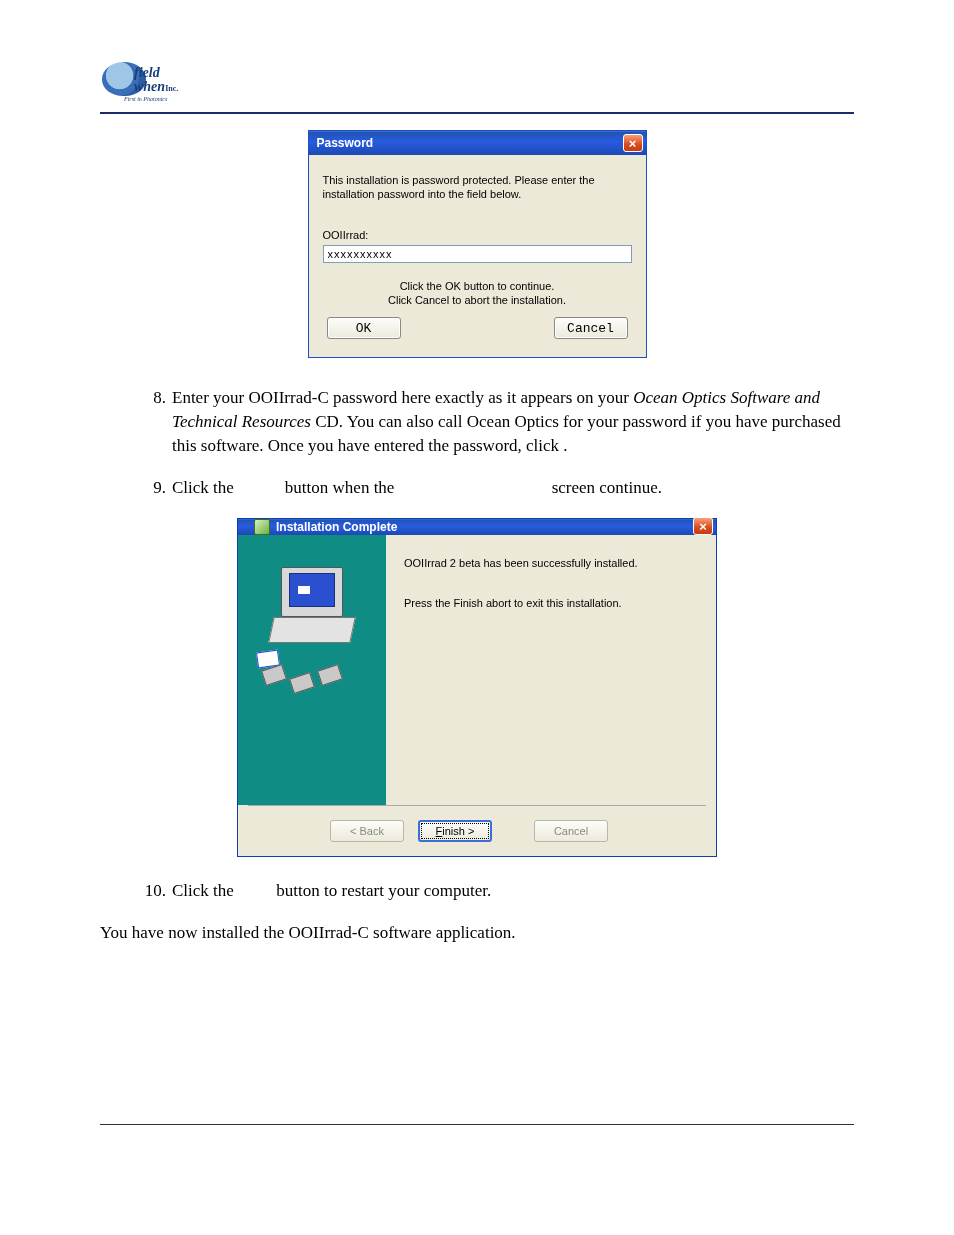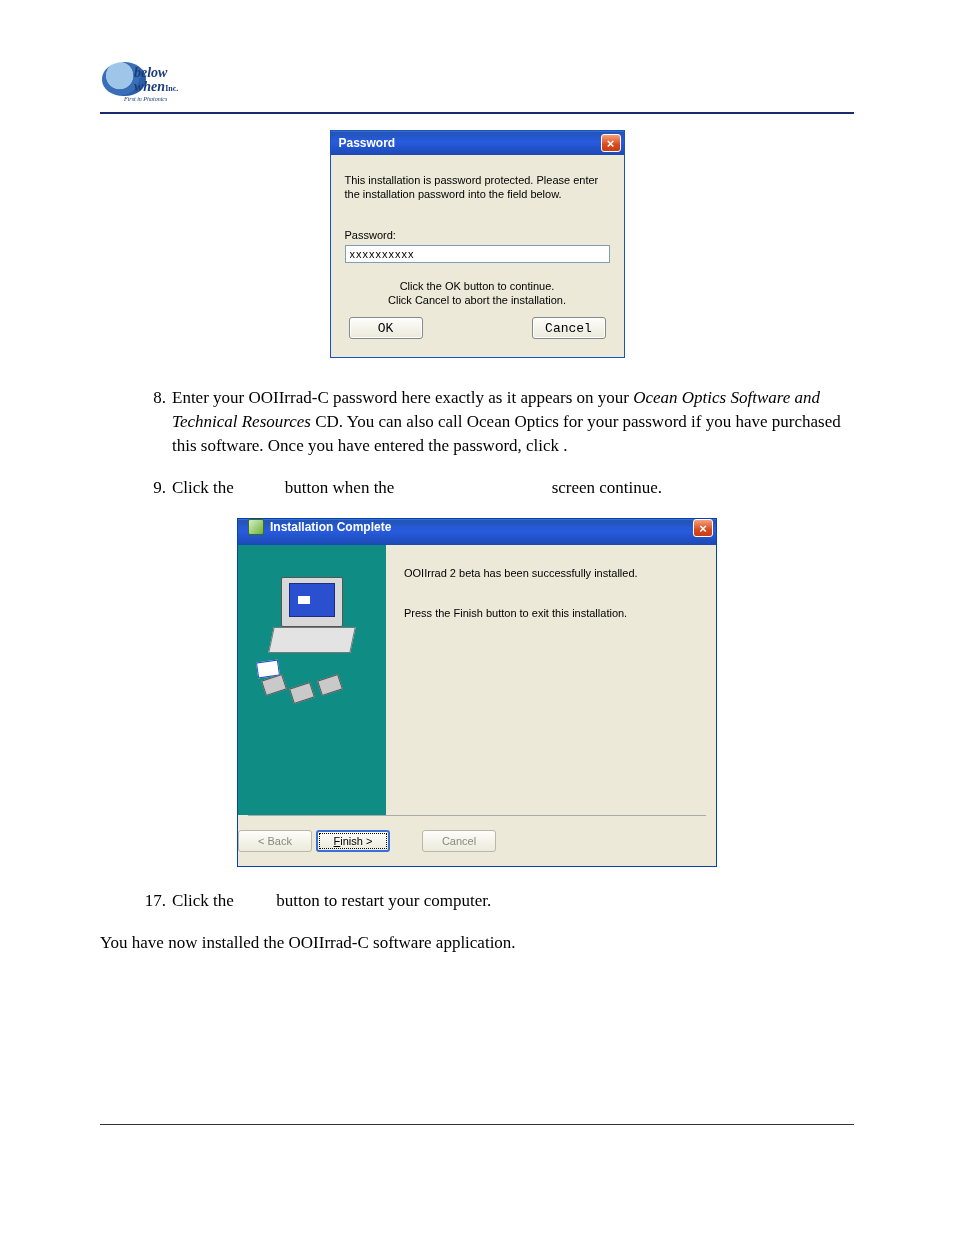--- a/index.html
+++ b/index.html
@@ -44,21 +44,21 @@
   }
   .logo-tag {
     position: absolute; left: 24px; top: 36px;
     font-size: 6px;
     font-style: italic;
     color: #1a3d7a;
   }
 
   
   .pwd-dlg {
-    width: 295px;
+    width: 339px;
     margin: 0 auto 28px auto;
     border: 1px solid #1c52c0;
     background: #ece9d8;
     font-family: Tahoma, sans-serif;
     font-size: 11px;
     color: #000;
   }
   .xp-title {
     height: 24px;
     background: linear-gradient(to bottom,#3b77e0 0%,#2254b5 6%,#285be0 45%,#1c49b3 100%);
@@ -114,24 +114,24 @@
   
   .inst-dlg {
     width: 480px;
     margin: 10px auto 22px auto;
     border: 1px solid #0a3fae;
     background: #ece9d8;
     font-family: Tahoma, sans-serif;
     font-size: 11px;
   }
   .inst-title {
-    height: 26px;
+    height: 16px;
     background: linear-gradient(to bottom,#3b77e0 0%,#2254b5 6%,#285be0 45%,#1c49b3 100%);
-    display: flex; align-items: flex-start; justify-content: space-between;
-    padding: 0 3px 0 10px;
+    display: flex; align-items: flex-end; justify-content: space-between;
+    padding: 0 3px 0 16px;
     color: #fff; font-weight: bold; font-size: 12px;
   }
   .inst-title-left { display: flex; align-items: center; gap: 6px; }
   .inst-icon {
     width: 16px; height: 16px;
     background: linear-gradient(135deg,#d7efc6,#6fb13c);
     border: 1px solid #3a701a;
     border-radius: 2px;
   }
   .inst-main { display: flex; }
@@ -170,21 +170,21 @@
   .floppy2 { left:34px; top:108px; }
   .floppy3 { left:62px; top:100px; }
   .note {
     position:absolute; left:0; top:84px; width:22px; height:16px;
     background:#fff; border:1px solid #2a4fcf;
     transform: rotate(-8deg);
   }
   .inst-right { flex:1; padding: 20px 20px 0 18px; line-height: 16px; }
   .inst-sep { height:1px; background:#aaa; margin: 0 10px; }
   .inst-foot {
-    display:flex; justify-content:flex-start; gap:4px;
+    display:flex; justify-content:center; gap:14px;
     padding: 14px 16px 14px 0;
   }
   .xp-btn2 {
     width: 74px; height: 22px;
     border: 1px solid #888;
     background: linear-gradient(to bottom,#fdfdfb,#eceadb);
     border-radius: 3px;
     font-family: Tahoma, sans-serif; font-size: 11px;
     display:flex; align-items:center; justify-content:center;
   }
@@ -210,35 +210,35 @@
 </style>
 </head>
 <body>
 
 <div class="page">
 
   <div class="header">
     <div class="logo">
       <div class="logo-globe"></div>
       <div class="logo-text">
-        <span>below</span><br>
+        <span>field</span><br>
         <span>when</span><span style="font-size:8px;font-style:normal">Inc.</span>
       </div>
       <div class="logo-tag">First in Photonics</div>
     </div>
   </div>
 
   <div class="pwd-dlg">
     <div class="xp-title">
       <span>Password</span>
       <div class="xp-close">×</div>
     </div>
     <div class="pwd-body">
       <div class="pwd-msg">This installation is password protected. Please enter the installation password into the field below.</div>
-      <div class="pwd-lbl">Password:</div>
+      <div class="pwd-lbl">OOIIrrad:</div>
       <input class="pwd-input" type="text" value="xxxxxxxxxx" style="">
       <div class="pwd-hints">
         <div>Click the OK button to continue.</div>
         <div>Click Cancel to abort the installation.</div>
       </div>
       <div class="pwd-btns">
         <div class="xp-btn">OK</div>
         <div class="xp-btn">Cancel</div>
       </div>
     </div>
@@ -275,39 +275,39 @@
           <div class="base"></div>
           <div class="note"></div>
           <div class="floppy1"></div>
           <div class="floppy2"></div>
           <div class="floppy3"></div>
         </div>
       </div>
       <div class="inst-right">
         <div>OOIIrrad 2 beta has been successfully installed.</div>
         <div style="height:24px"></div>
-        <div>Press the Finish button to exit this installation.</div>
+        <div>Press the Finish abort to exit this installation.</div>
       </div>
     </div>
     <div class="inst-sep"></div>
     <div class="inst-foot">
       <div class="xp-btn2 disabled">
         <span>&lt; Back</span>
       </div>
       <div class="xp-btn2 default">
         <span><span class="u">F</span><span>inish &gt;</span></span>
       </div>
       <div class="xp-btn2 disabled" style="margin-left:28px">
         <span>Cancel</span>
       </div>
     </div>
   </div>
 
   <div class="step">
-    <div class="step-num">17.</div>
+    <div class="step-num">10.</div>
     <div class="step-body">
       <span>Click the </span>&nbsp;&nbsp;&nbsp;&nbsp;&nbsp;&nbsp;&nbsp;&nbsp;<span> button to restart your computer.</span>
     </div>
   </div>
 
   <div class="final-line">You have now installed the OOIIrrad-C software application.</div>
 
 </div>
 
 <div class="footer-line"></div>

